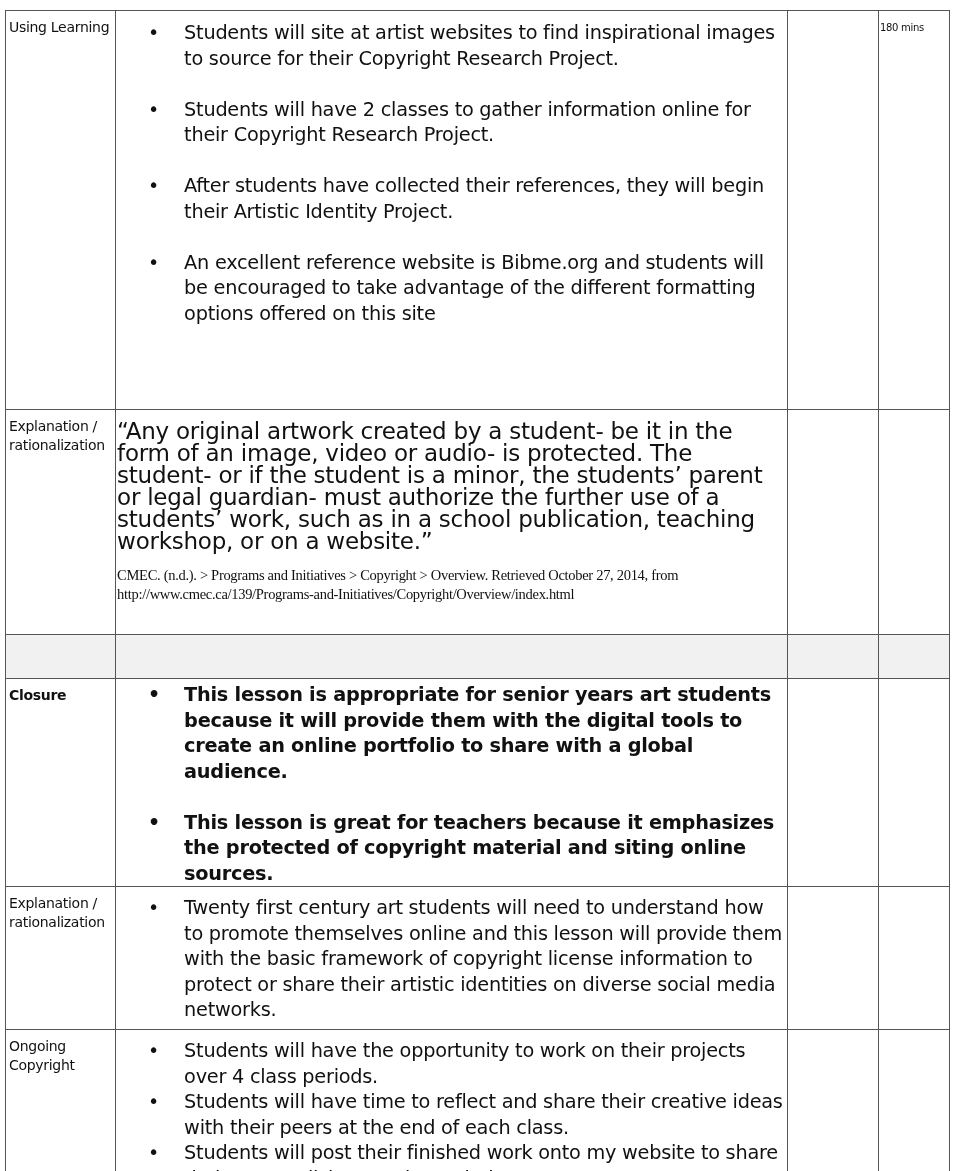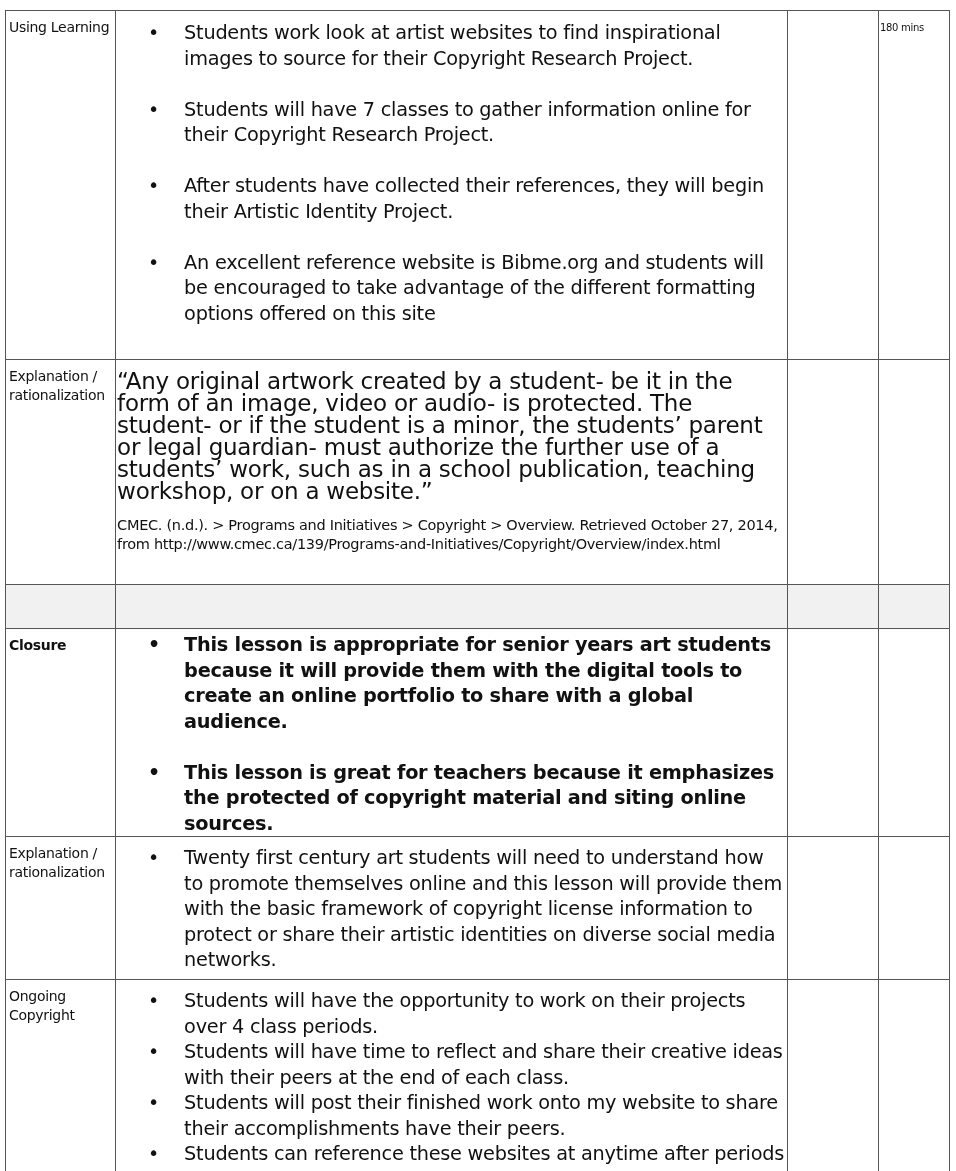--- a/index.html
+++ b/index.html
@@ -45,43 +45,44 @@
     }
     ul.spaced li { margin-bottom: 25.5px; }
     ul.spaced li:last-child { margin-bottom: 0; }
     .quote {
       font-size: 23px; line-height: 22px; letter-spacing: -0.25px;
       padding: 10px 2px 0 1px; margin: 0;
     }
     .cite {
       font-size: 14.5px; line-height: 19px; letter-spacing: -0.3px;
       margin: 14px 2px 15px 1px;
+      font-family: Liberation Serif, serif;
     }
     tr.gray td { background: #f1f1f1; }
   </style>
 </head>
 <body>
 
 <table class="tbl">
   <colgroup>
     <col class="col-label">
       <col class="col-main">
       <col class="col-c3">
       <col class="col-c4">
   </colgroup>
 
   <tbody>
-      <tr style="height:349px;">
+      <tr style="height:399px;">
     <td>
       <div class="label">Using Learning</div>
     </td>
     <td>
       <ul class="bul spaced" style="padding-top:9px;">
-        <li>Students work look at artist websites to find inspirational images to source for their Copyright Research Project.</li>
-        <li>Students will have 7 classes to gather information online for their Copyright Research Project.</li>
+        <li>Students will site at artist websites to find inspirational images to source for their Copyright Research Project.</li>
+        <li>Students will have 2 classes to gather information online for their Copyright Research Project.</li>
         <li>After students have collected their references, they will begin their Artistic Identity Project.</li>
         <li>An excellent reference website is Bibme.org and students will be encouraged to take advantage of the different formatting options offered on this site</li>
       </ul>
     </td>
     <td></td>
     <td>
       <div class="time">180 mins</div>
     </td>
   </tr>
 

